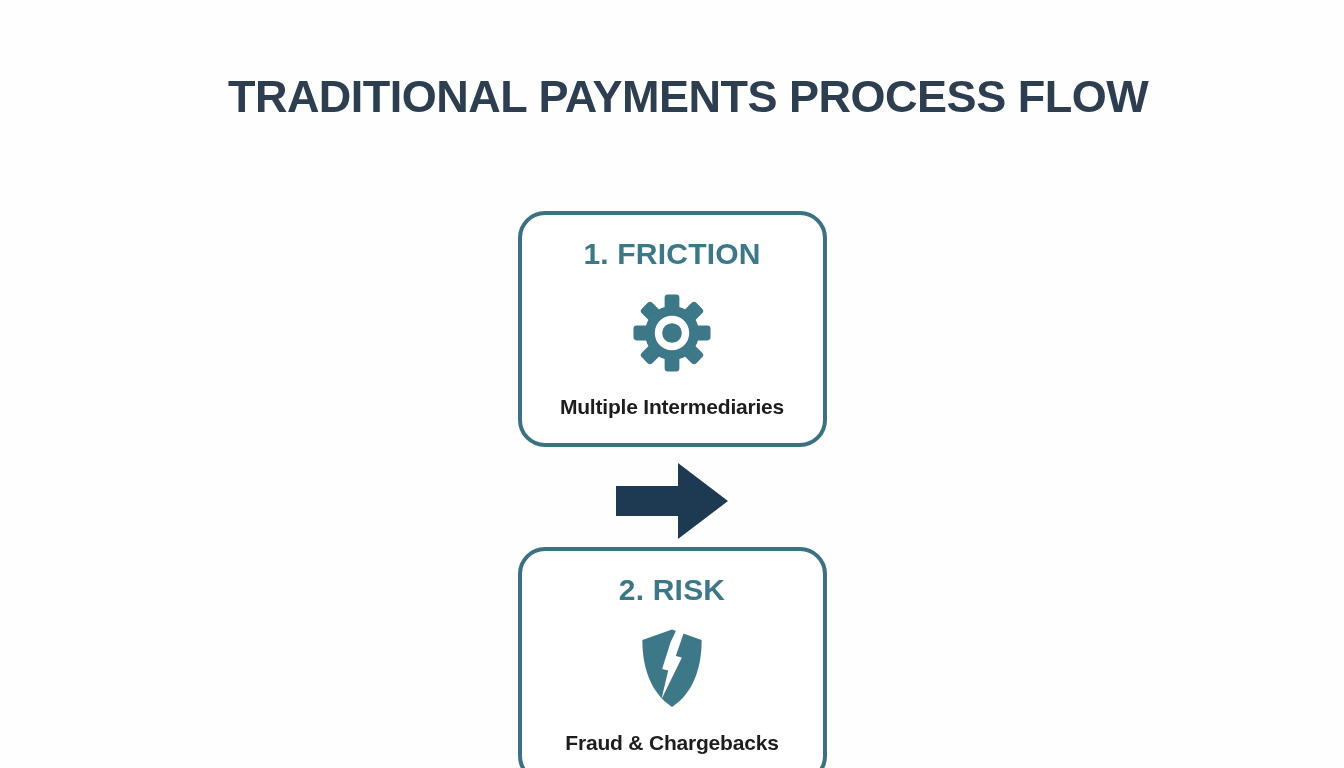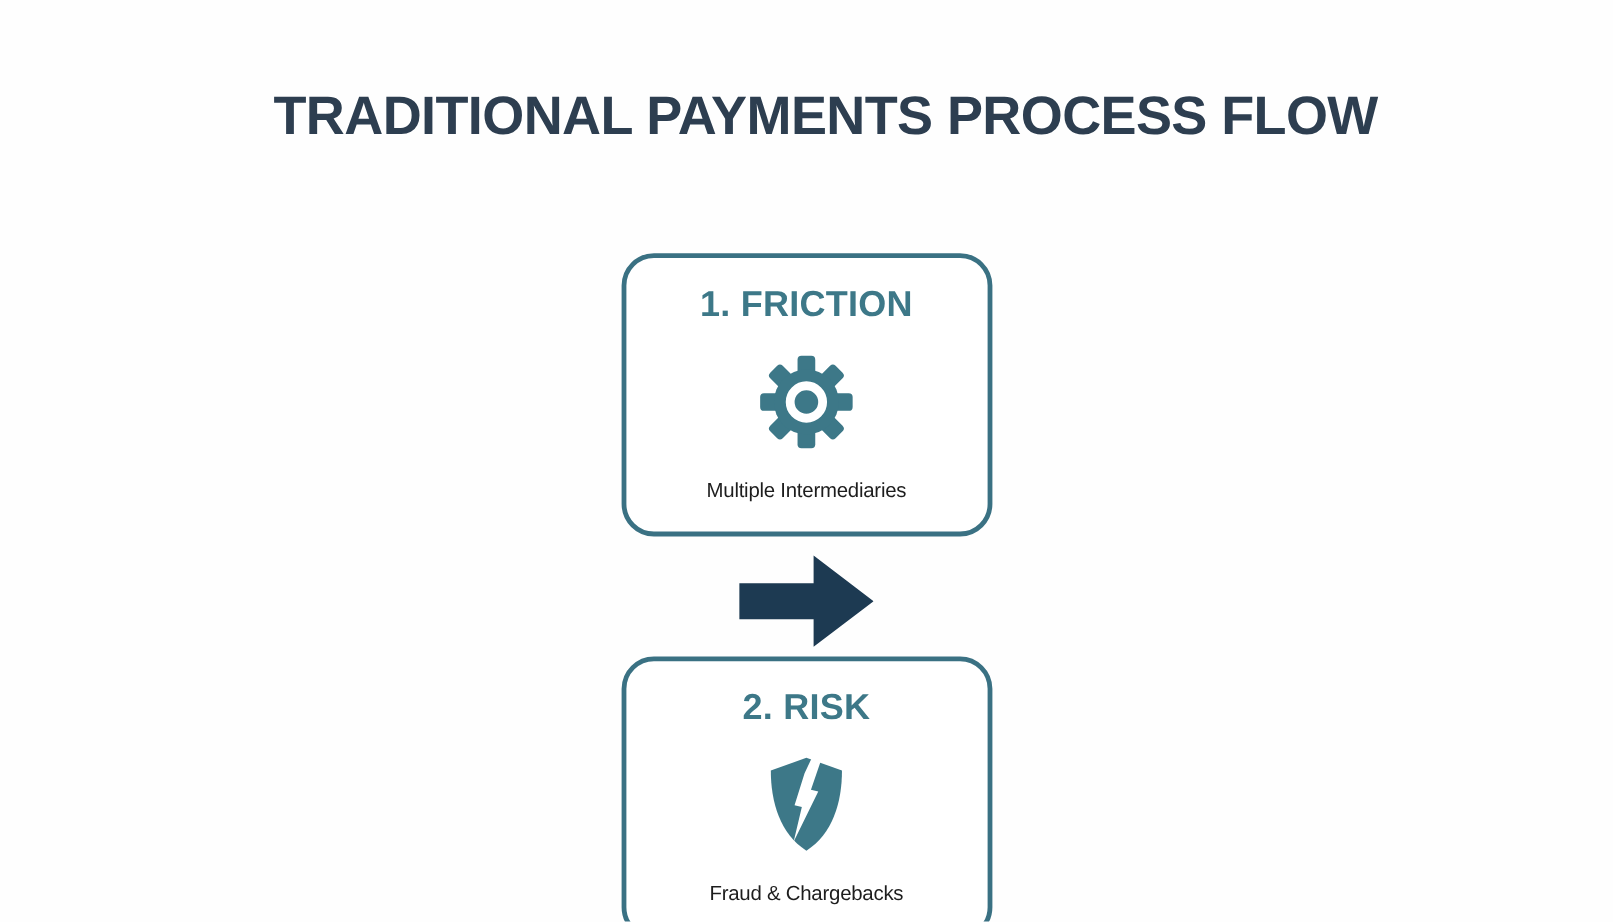--- a/index.html
+++ b/index.html
@@ -55,22 +55,22 @@
   }
   .step-icon{
     color:var(--teal);
     display:flex;
     align-items:center;
     justify-content:center;
     flex:1 1 auto;
   }
   .step-icon svg{display:block;}
   .step-label{
-    font-size:17px;
-    font-weight:normal;
+    font-size:21px;
+    font-weight:bold;
     color:var(--label-dark);
     letter-spacing:-0.2px;
     line-height:1;
     white-space:nowrap;
   }
   .flow-arrow{
     width:112px;
     height:92px;
     margin:8px 14px 0 14px;
     color:var(--arrow-navy);

